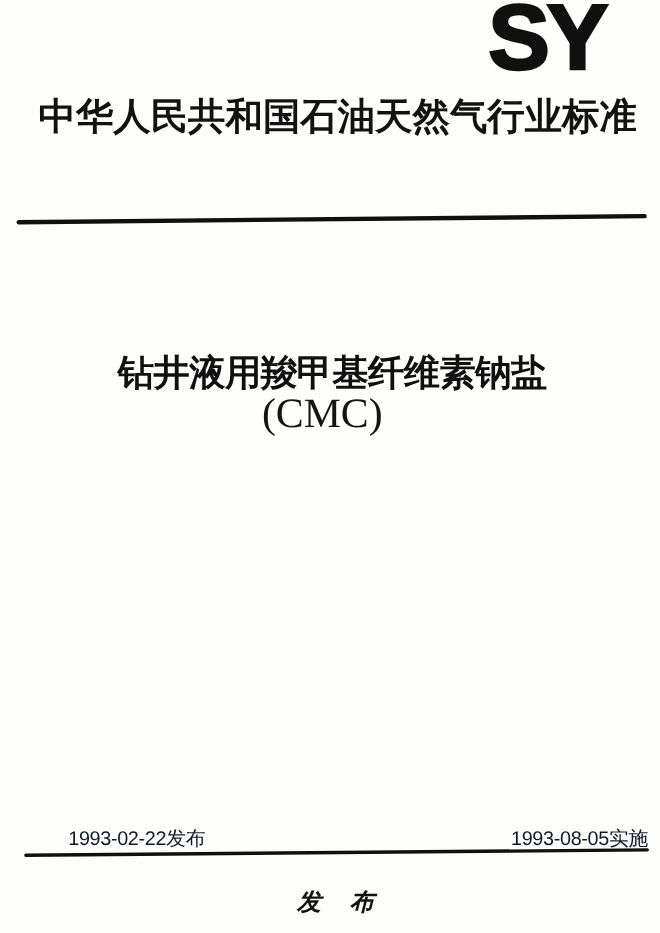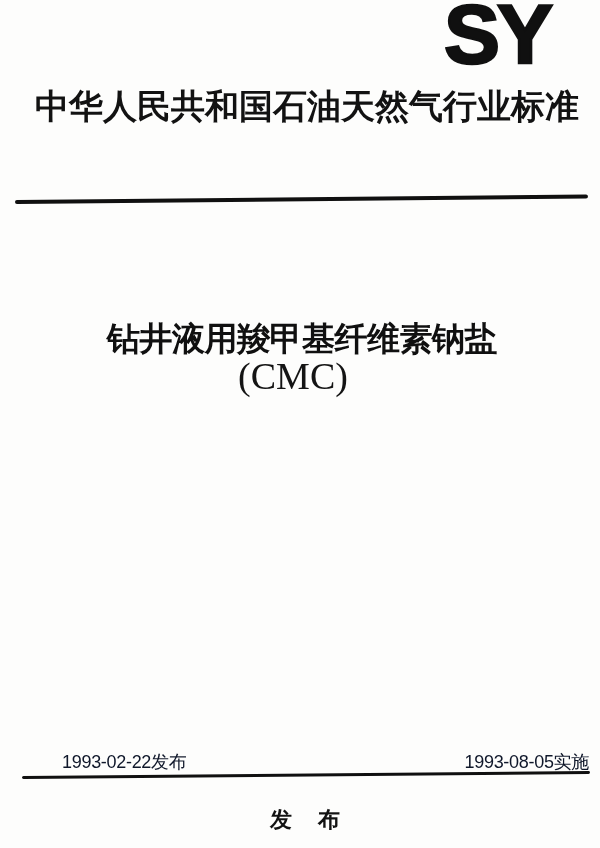--- a/index.html
+++ b/index.html
@@ -122,20 +122,21 @@
     justify-content: center;
     align-items: baseline;
     gap: 26px;
     transform: translateX(6px);
     font-size: 22px;
     font-weight: bold;
     color: #121212;
   }
   .footer-issue {
     letter-spacing: 2px;
+    font-style: italic;
   }
 </style>
 </head>
 <body>
 
 <div class="page">
 
   <div class="sy-logo">SY</div>
 
   <div class="header-title">中华人民共和国石油天然气行业标准</div>

